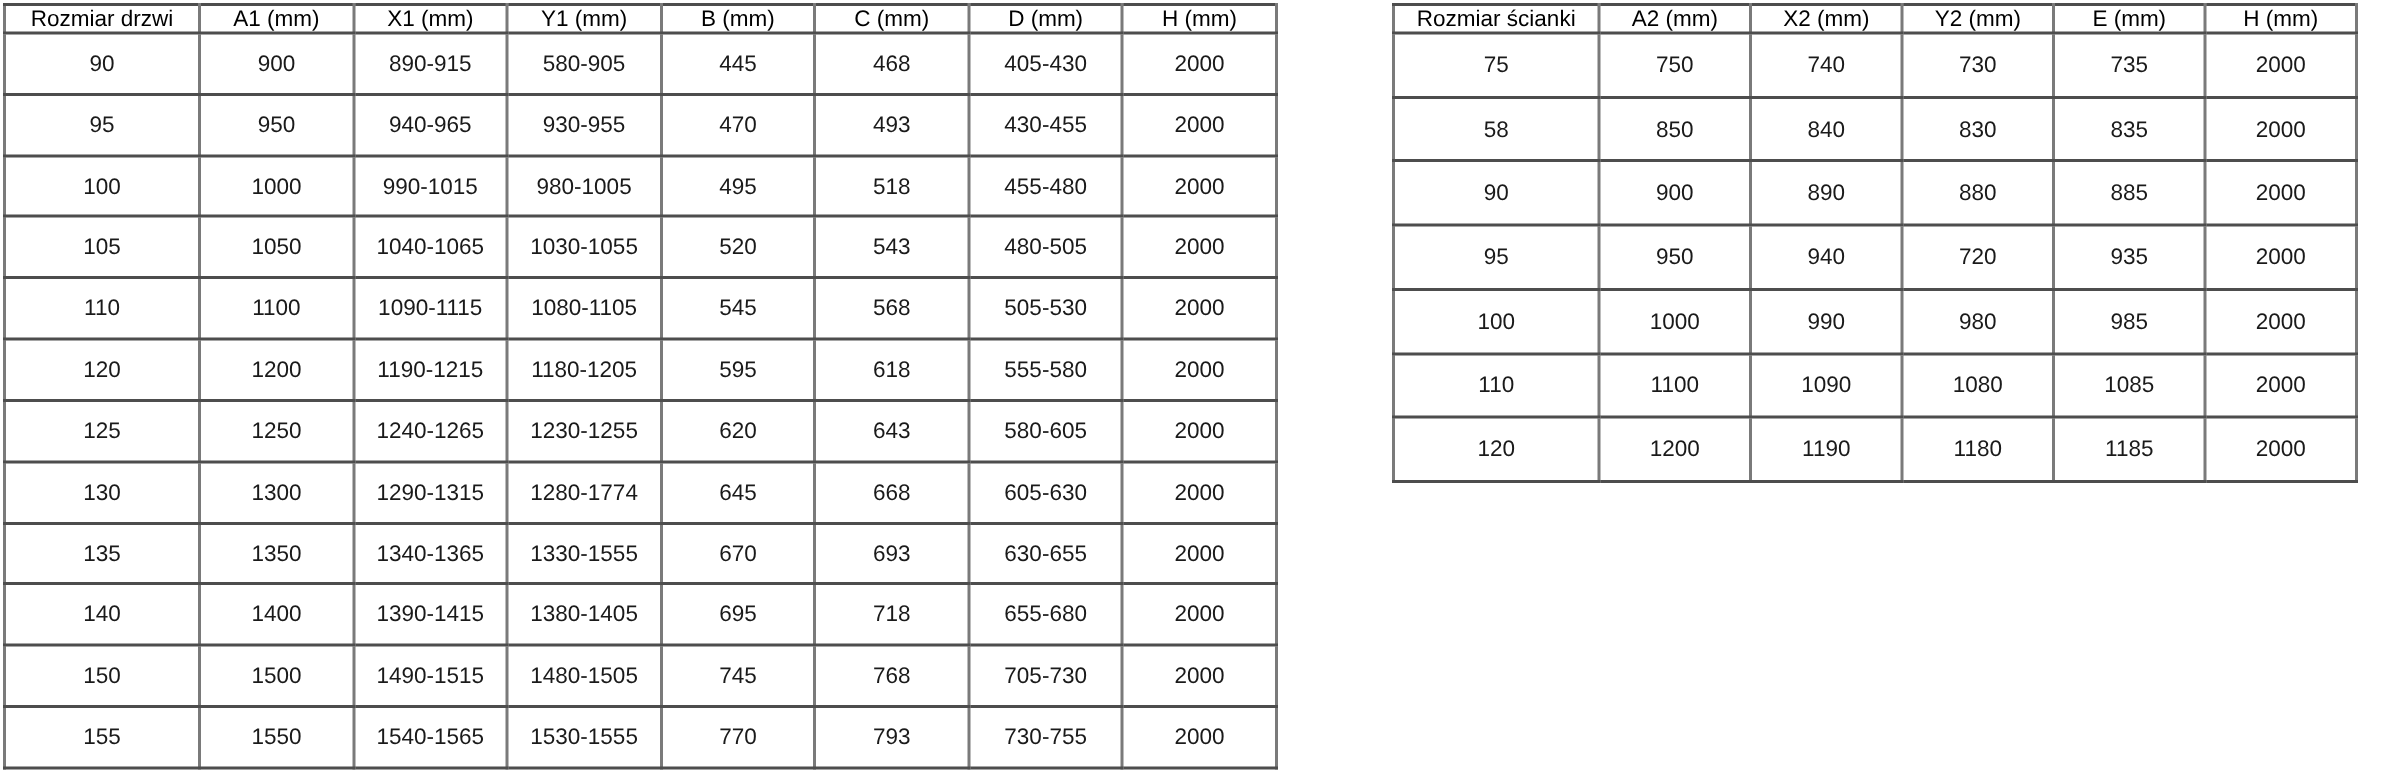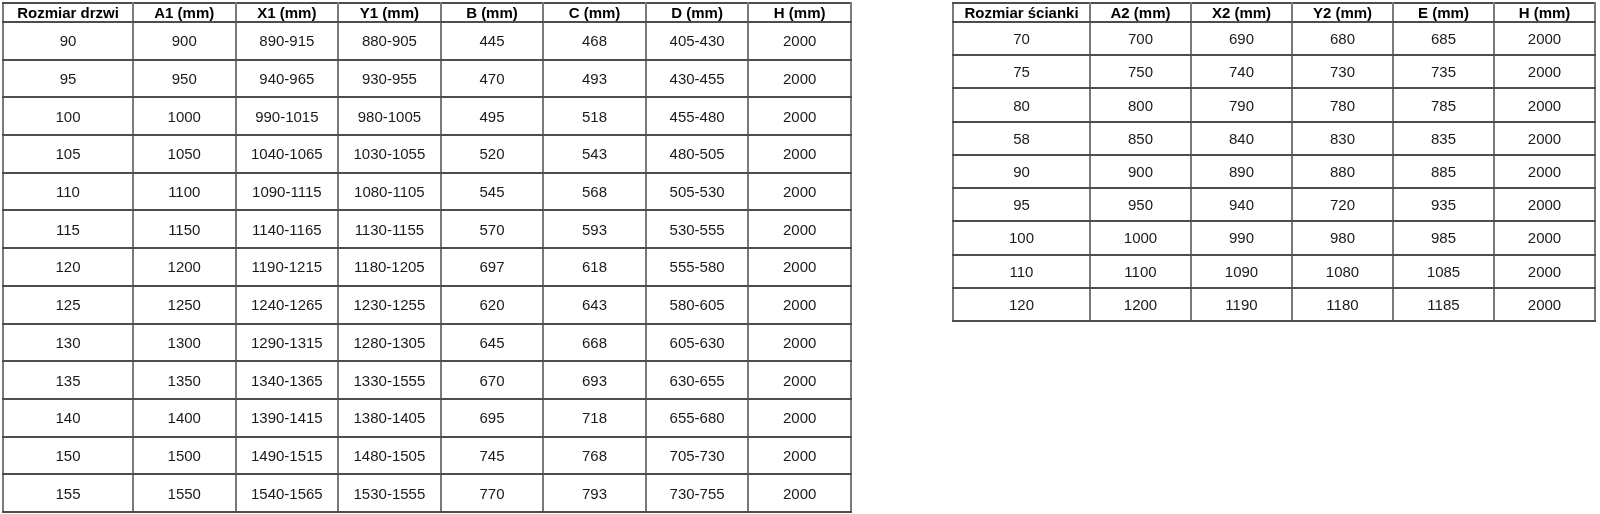--- a/index.html
+++ b/index.html
@@ -20,40 +20,40 @@
     table-layout: fixed;
     background: #ffffff;
   }
   #door-table {
     left: 2px;
     top: 2px;
     width: 850px;
     height: 511px;
   }
   #wall-table {
-    left: 952px;
+    left: 928px;
     top: 2px;
     width: 644px;
     height: 320px;
   }
   .dim-table th,
   .dim-table td {
     border-left: 2px solid #7a7a7a;
     border-right: 2px solid #7a7a7a;
     border-top: 2px solid #4d4d4d;
     border-bottom: 2px solid #4d4d4d;
     text-align: center;
     vertical-align: middle;
     font-size: 15px;
     padding: 0;
     white-space: nowrap;
     overflow: hidden;
   }
   .dim-table th {
-    font-weight: bold;
+    font-weight: normal;
     color: #000000;
   }
   #door-table col.size-col { width: 130px; }
   #wall-table col.size-col { width: 137px; }
 </style>
 </head>
 <body>
 
 <table id="door-table" class="dim-table">
   <colgroup>
@@ -76,21 +76,21 @@
         <th>C (mm)</th>
         <th>D (mm)</th>
         <th>H (mm)</th>
       </tr>
   </thead>
   <tbody>
       <tr>
         <td>90</td>
         <td>900</td>
         <td>890-915</td>
-        <td>880-905</td>
+        <td>580-905</td>
         <td>445</td>
         <td>468</td>
         <td>405-430</td>
         <td>2000</td>
       </tr>
       <tr>
         <td>95</td>
         <td>950</td>
         <td>940-965</td>
         <td>930-955</td>
@@ -123,54 +123,44 @@
         <td>110</td>
         <td>1100</td>
         <td>1090-1115</td>
         <td>1080-1105</td>
         <td>545</td>
         <td>568</td>
         <td>505-530</td>
         <td>2000</td>
       </tr>
       <tr>
-        <td>115</td>
-        <td>1150</td>
-        <td>1140-1165</td>
-        <td>1130-1155</td>
-        <td>570</td>
-        <td>593</td>
-        <td>530-555</td>
-        <td>2000</td>
-      </tr>
-      <tr>
         <td>120</td>
         <td>1200</td>
         <td>1190-1215</td>
         <td>1180-1205</td>
-        <td>697</td>
+        <td>595</td>
         <td>618</td>
         <td>555-580</td>
         <td>2000</td>
       </tr>
       <tr>
         <td>125</td>
         <td>1250</td>
         <td>1240-1265</td>
         <td>1230-1255</td>
         <td>620</td>
         <td>643</td>
         <td>580-605</td>
         <td>2000</td>
       </tr>
       <tr>
         <td>130</td>
         <td>1300</td>
         <td>1290-1315</td>
-        <td>1280-1305</td>
+        <td>1280-1774</td>
         <td>645</td>
         <td>668</td>
         <td>605-630</td>
         <td>2000</td>
       </tr>
       <tr>
         <td>135</td>
         <td>1350</td>
         <td>1340-1365</td>
         <td>1330-1555</td>
@@ -226,44 +216,28 @@
         <th>Rozmiar ścianki</th>
         <th>A2 (mm)</th>
         <th>X2 (mm)</th>
         <th>Y2 (mm)</th>
         <th>E (mm)</th>
         <th>H (mm)</th>
       </tr>
   </thead>
   <tbody>
       <tr>
-        <td>70</td>
-        <td>700</td>
-        <td>690</td>
-        <td>680</td>
-        <td>685</td>
-        <td>2000</td>
-      </tr>
-      <tr>
         <td>75</td>
         <td>750</td>
         <td>740</td>
         <td>730</td>
         <td>735</td>
         <td>2000</td>
       </tr>
       <tr>
-        <td>80</td>
-        <td>800</td>
-        <td>790</td>
-        <td>780</td>
-        <td>785</td>
-        <td>2000</td>
-      </tr>
-      <tr>
         <td>58</td>
         <td>850</td>
         <td>840</td>
         <td>830</td>
         <td>835</td>
         <td>2000</td>
       </tr>
       <tr>
         <td>90</td>
         <td>900</td>

